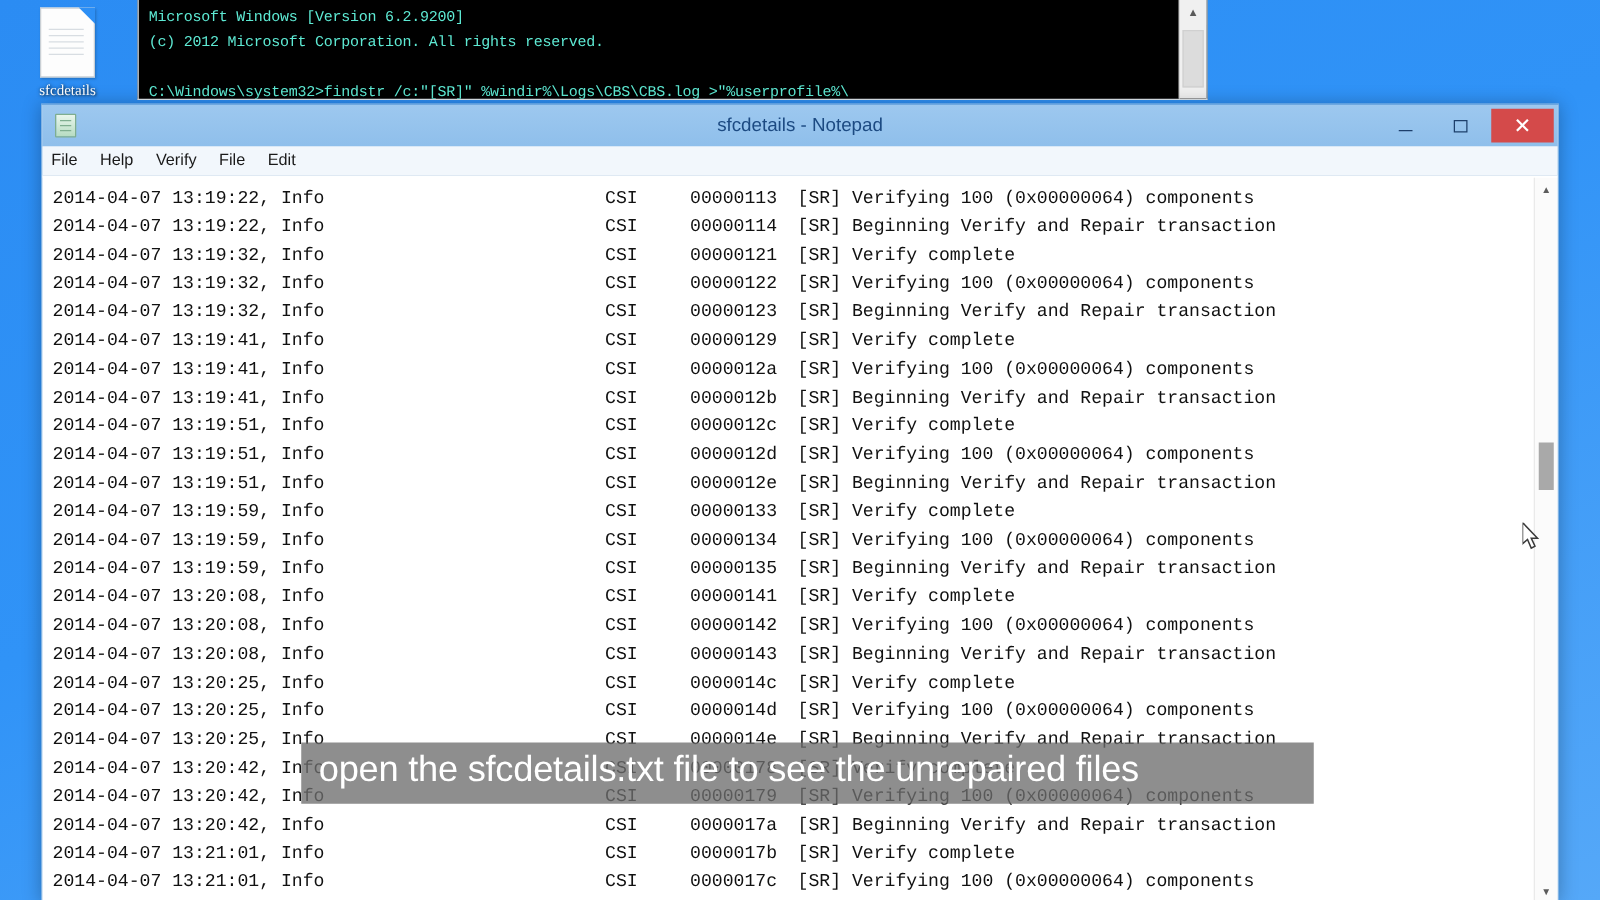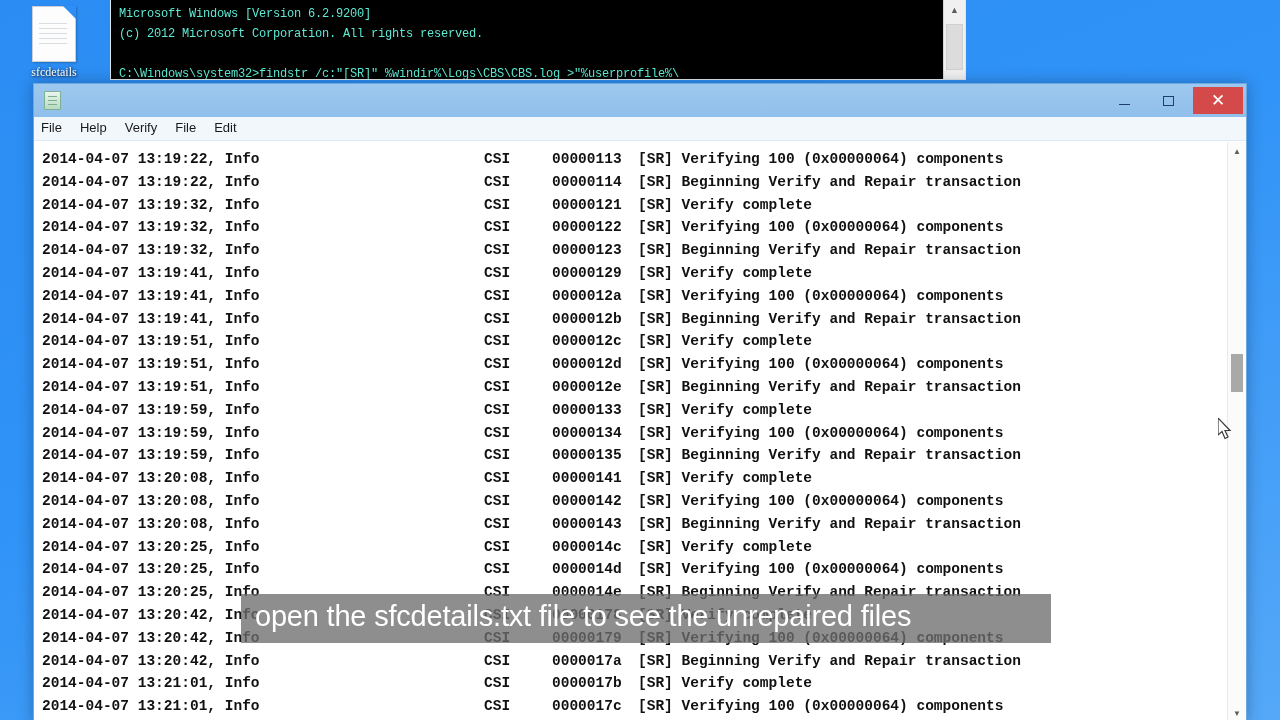--- a/index.html
+++ b/index.html
@@ -141,21 +141,21 @@
   #text-area {
     flex: 1 1 auto;
     padding: 6px 0 0 8px;
     font-family: "Liberation Mono", "DejaVu Sans Mono", monospace;
     font-size: 14.5px;
     line-height: 22.8px;
     color: #111;
     white-space: pre;
     overflow: hidden;
   }
-  .log-line { display: block; height: 22.8px; font-weight: bold; }
+  .log-line { display: block; height: 22.8px; }
   .col-ts   { display: inline-block; width: 442px; }
   .col-src  { display: inline-block; width: 68px; }
   .col-id   { display: inline-block; width: 86px; }
   .col-msg  { display: inline-block; }
 
   
   #np-scrollbar {
     width: 19px; flex: 0 0 auto;
     background: #fbfbfb;
     border-left: 1px solid #eaeaea;
@@ -216,20 +216,21 @@
     <div id="cmd-scrollbar">
       <div id="cmd-scroll-up">▲</div>
       <div id="cmd-scroll-thumb"></div>
     </div>
   </div>
 
   <div id="notepad-window">
 
     <div id="notepad-titlebar">
       <div id="notepad-app-icon"></div>
+      <div id="notepad-title">sfcdetails - Notepad</div>
       <div id="window-controls">
         <div class="win-btn minimize">
             <span></span>
           </div>
         <div class="win-btn maximize">
             <span></span>
           </div>
         <div class="win-btn close">✕</div>
       </div>
     </div>

